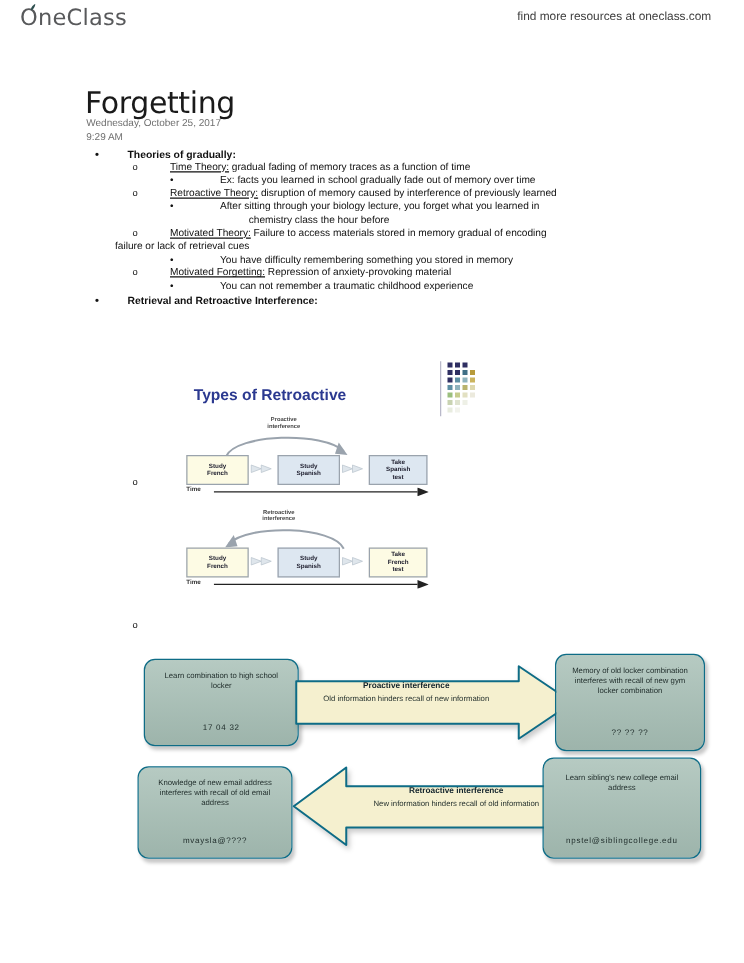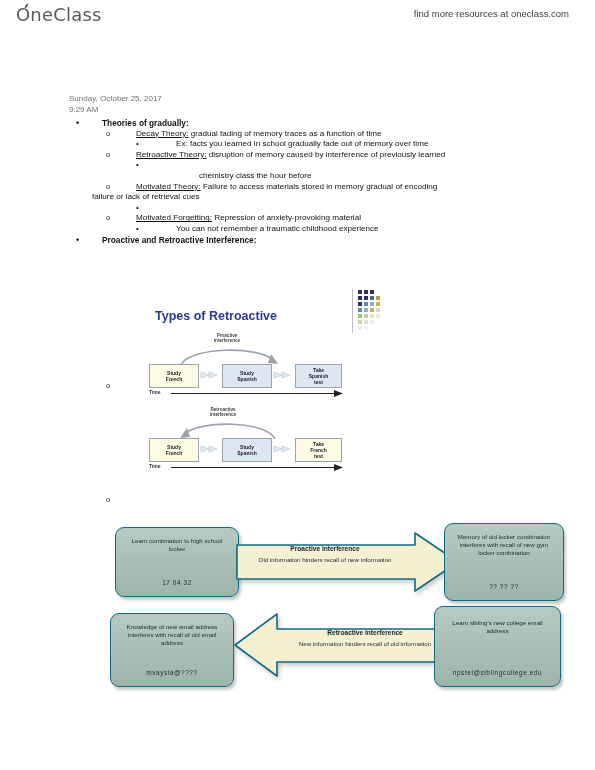--- a/index.html
+++ b/index.html
@@ -76,77 +76,80 @@
   <div class="header">
     <div class="logo">
       <svg class="leaf" viewBox="0 0 10 8">
         <path d="M1 7 C1 3,4 1,6 0 C6 2,5 5,2 7 Z" fill="#2f4f4f"></path>
       </svg>
       <span class="logo-text">OneClass</span>
     </div>
     <div class="tagline">find more resources at oneclass.com</div>
   </div>
 
-  <div class="doc-date">Sunday, October 25, 2017</div>
+  <div class="doc-title">Forgetting</div>
+  <div class="doc-date">Wednesday, October 25, 2017</div>
   <div class="doc-time">9:29 AM</div>
 
   <div class="outline">
 
     <div class="row l1">
       <span class="mk">•</span>
       <span>Theories of gradually:</span>
     </div>
 
     <div class="row l2">
       <span class="mk">o</span>
-      <span class="u">Decay Theory:</span><span> gradual fading of memory traces as a function of time</span>
+      <span class="u">Time Theory:</span><span> gradual fading of memory traces as a function of time</span>
     </div>
 
     <div class="row l3">
       <span class="mk">•</span>
       <span>Ex: facts you learned in school gradually fade out of memory over time</span>
     </div>
 
     <div class="row l2">
       <span class="mk">o</span>
       <span class="u">Retroactive Theory:</span><span> disruption of memory caused by interference of previously learned</span>
     </div>
 
     <div class="row l3">
       <span class="mk">•</span>
+      <span>After sitting through your biology lecture, you forget what you learned in</span>
     </div>
     <div class="row l3" style="padding-left:131px">
       <span>chemistry class the hour before</span>
     </div>
 
     <div class="row l2">
       <span class="mk">o</span>
       <span class="u">Motivated Theory:</span><span> Failure to access materials stored in memory gradual of encoding</span>
     </div>
     <div class="row l2 wrap2">
       <span>failure or lack of retrieval cues</span>
     </div>
 
     <div class="row l3">
       <span class="mk">•</span>
+      <span>You have difficulty remembering something you stored in memory</span>
     </div>
 
     <div class="row l2">
       <span class="mk">o</span>
       <span class="u">Motivated Forgetting:</span><span> Repression of anxiety-provoking material</span>
     </div>
 
     <div class="row l3">
       <span class="mk">•</span>
       <span>You can not remember a traumatic childhood experience</span>
     </div>
 
     <div class="row l1">
       <span class="mk">•</span>
-      <span>Proactive and Retroactive Interference:</span>
+      <span>Retrieval and Retroactive Interference:</span>
     </div>
   </div>
 
   <span class="marker-o" style="left:106px;top:381px;">o</span>
   <span class="marker-o" style="left:106px;top:495px;">o</span>
 
   <div class="slide1">
 
     <div class="slide1-title">Types of Retroactive</div>
 

